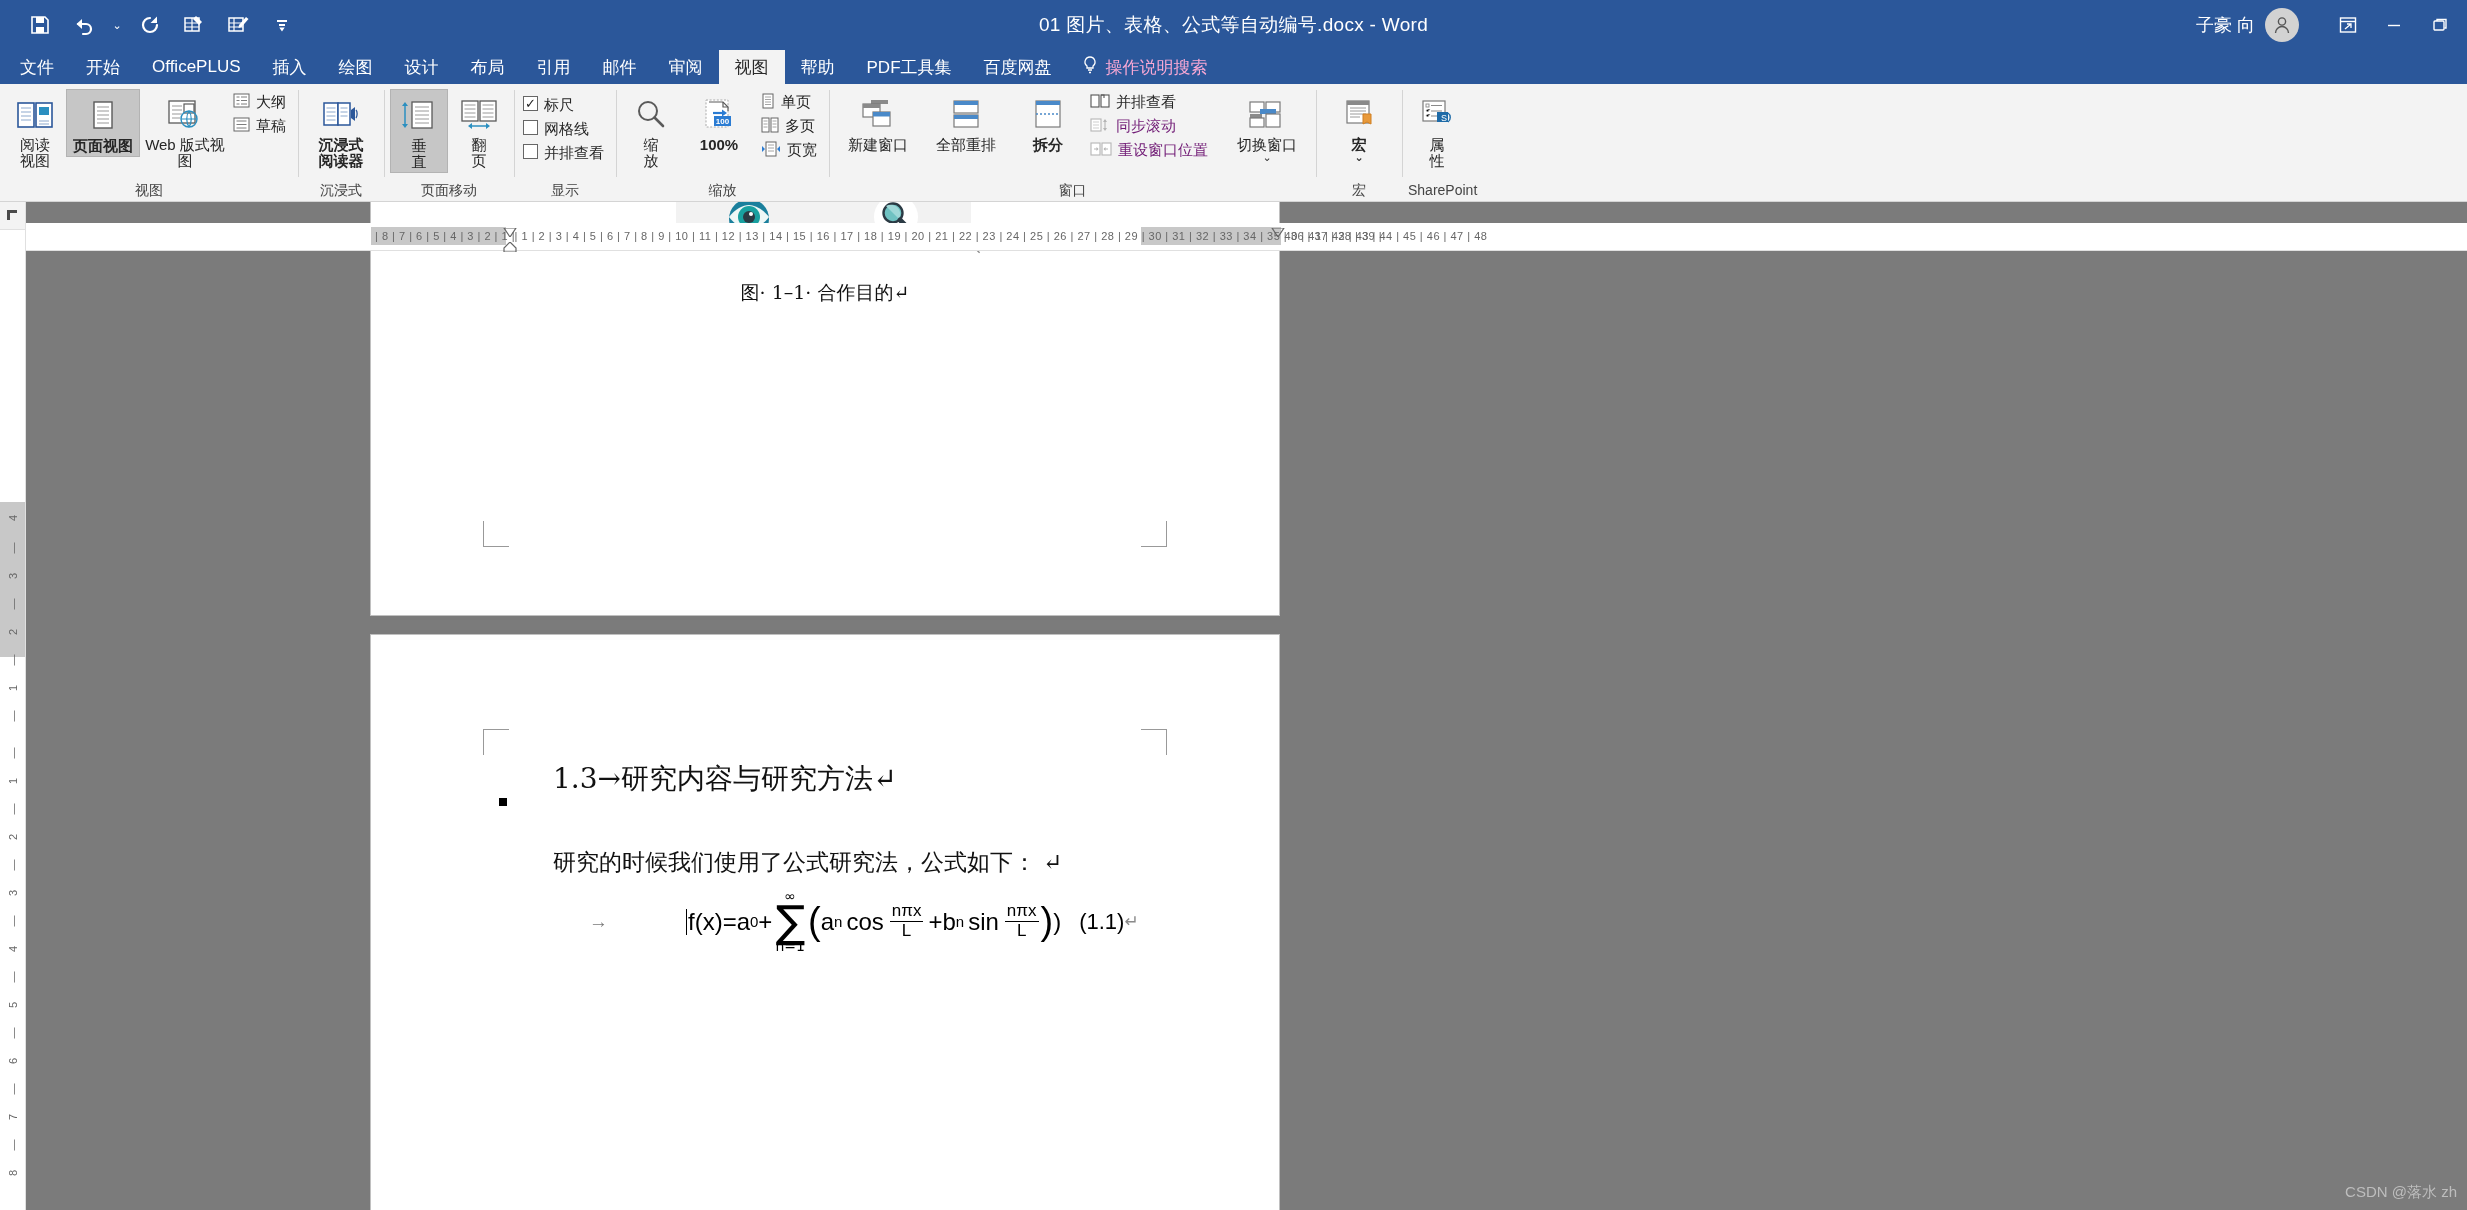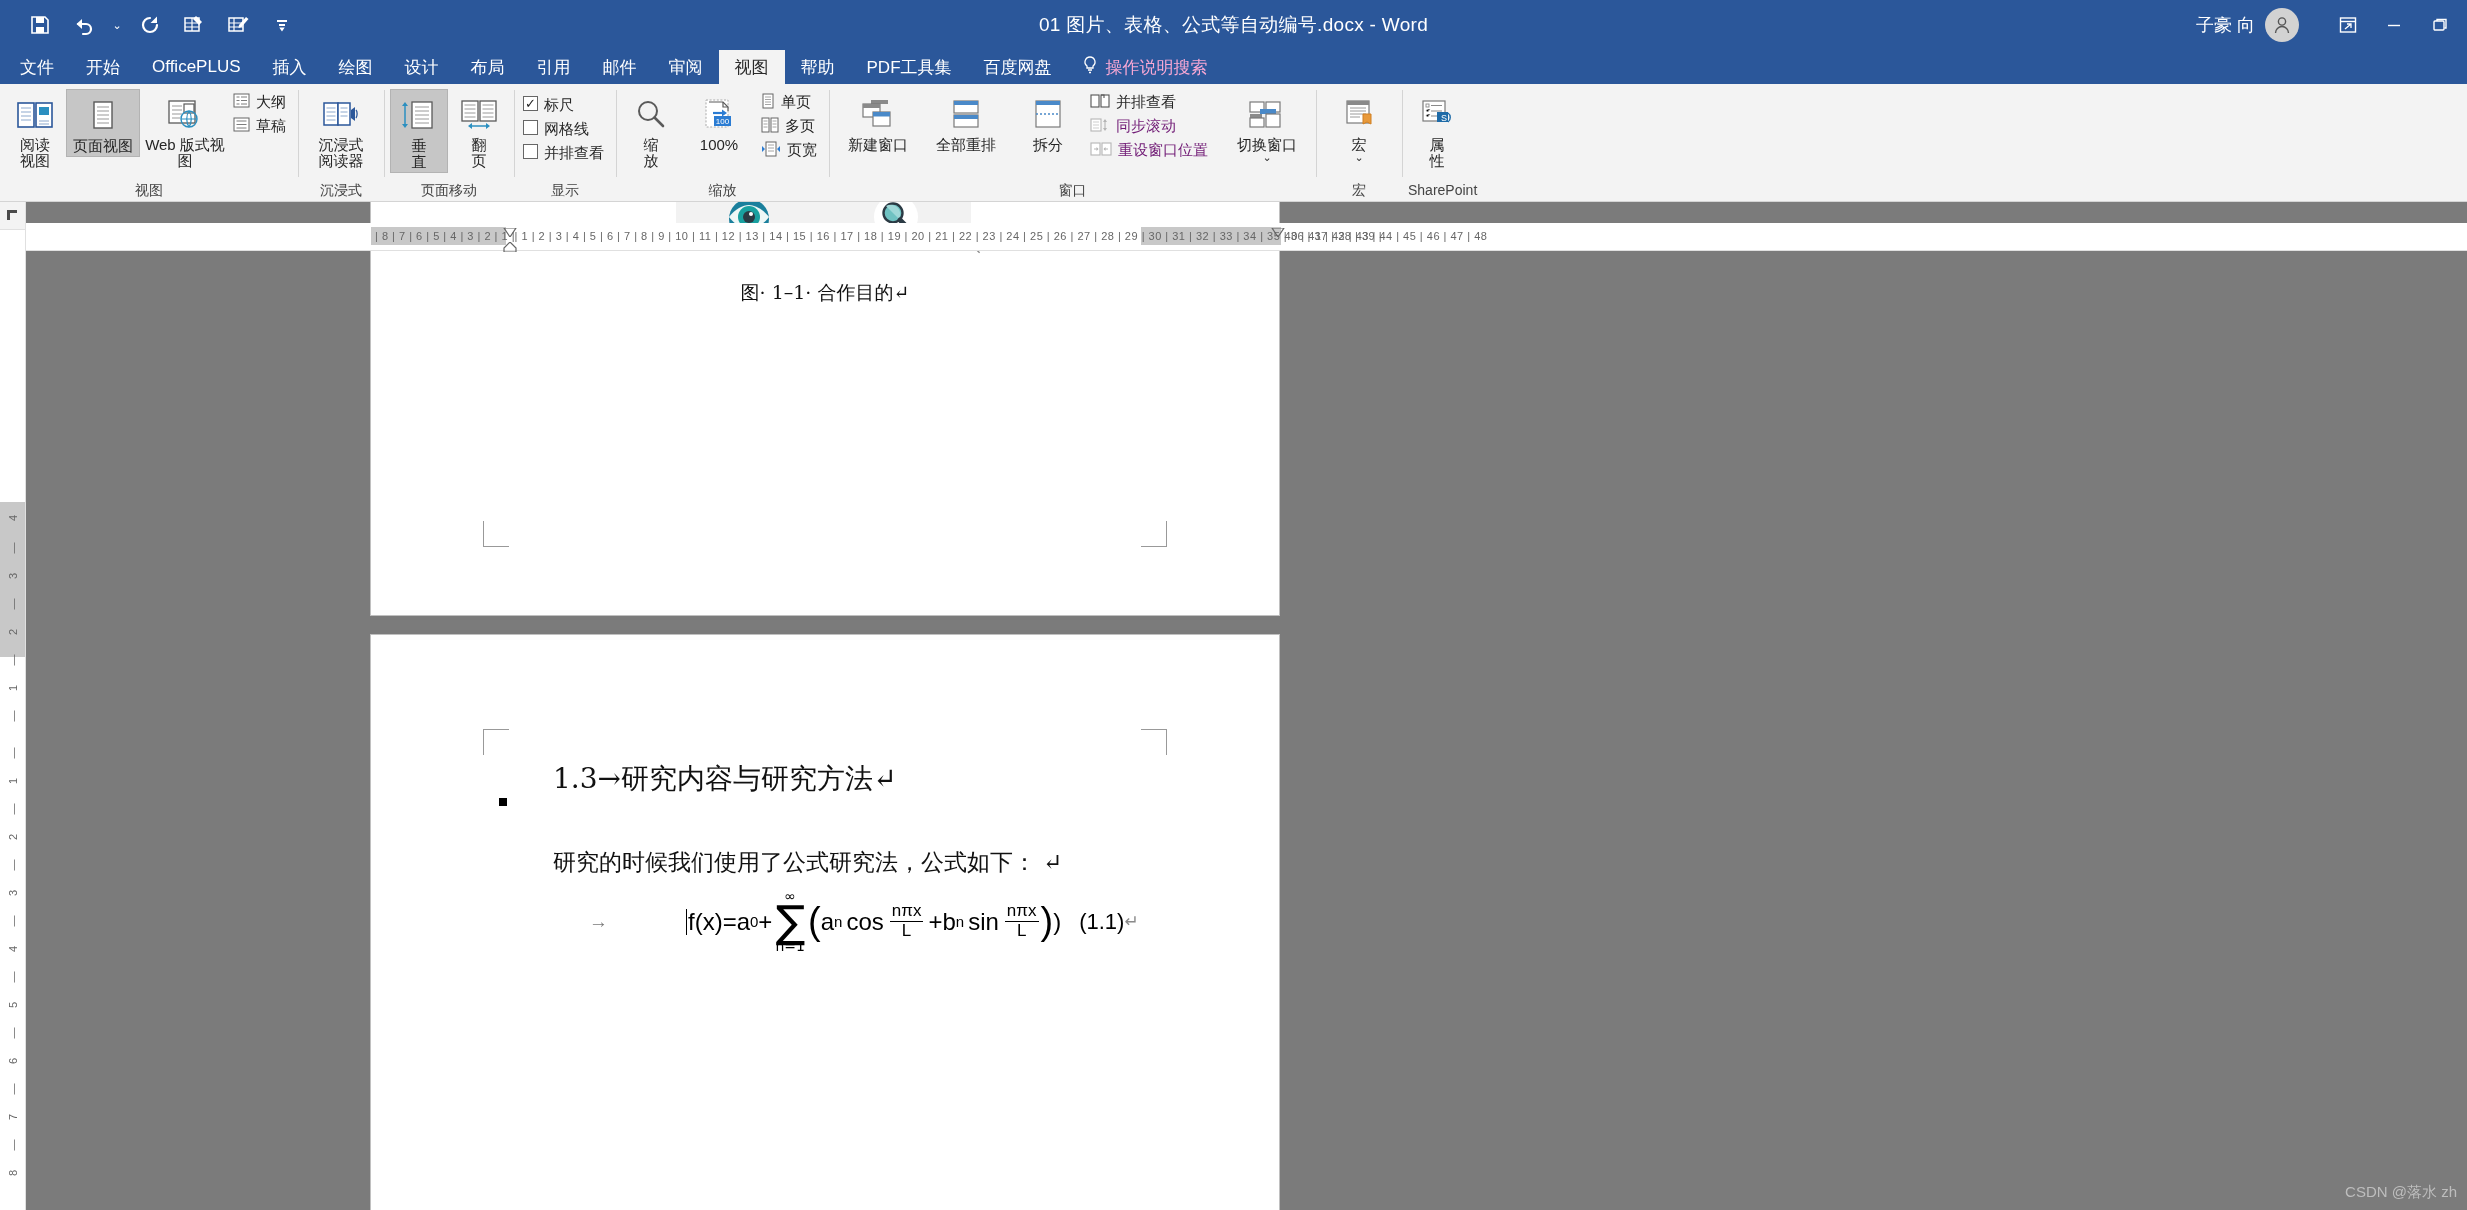--- a/index.html
+++ b/index.html
@@ -57,21 +57,21 @@
   .group-label {
     height: 22px; text-align: center; font-size: 14px; color: #444; line-height: 22px;
   }
   .group + .group::before {
     content: ""; position: absolute; left: 0; top: 6px; bottom: 24px; width: 1px; background: #d4d4d4;
   }
   .bigbtn {
     width: 58px; display: flex; flex-direction: column; align-items: center;
     padding: 4px 2px 2px; font-size: 15px; color: #262626; line-height: 1.08; text-align: center;
   }
-  .bigbtn.wide { width: 74px; }
+  .bigbtn.wide { width: 74px; font-weight: bold; }
   .bigbtn.xwide { width: 86px; }
   .bigbtn.selected { background: #c6c6c6; border: 1px solid #b3b3b3; }
   .bigbtn .ico { height: 44px; display: flex; align-items: center; justify-content: center; }
   .bigbtn .lbl { display: block; }
   .smallcol { display: flex; flex-direction: column; padding-top: 2px; }
   .smallbtn {
     display: flex; align-items: flex-start; gap: 6px; padding: 2px 6px 2px 3px;
     font-size: 15px; color: #262626; height: 24px; white-space: nowrap;
   }
   .smallbtn.disabled { color: #701a75; }

